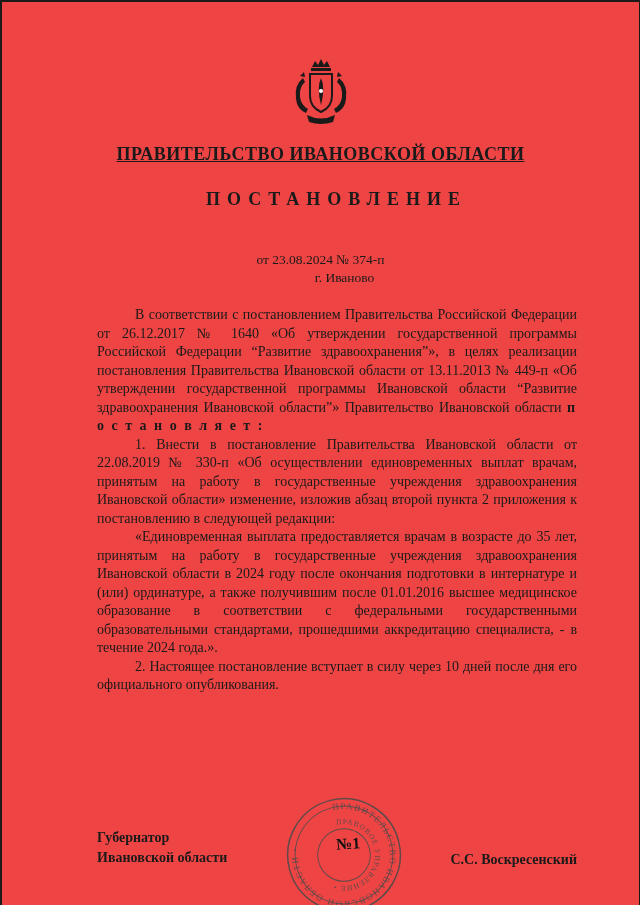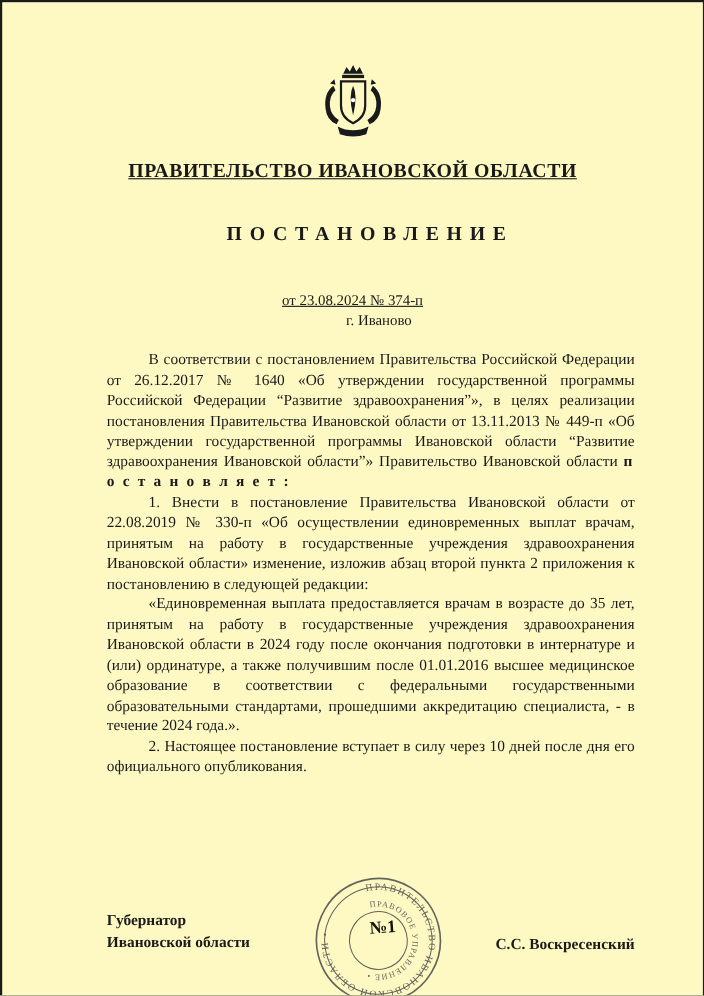--- a/index.html
+++ b/index.html
@@ -2,21 +2,21 @@
 <html><head>
 <meta charset="utf-8">
 <style>
   * { margin: 0; padding: 0; box-sizing: border-box; }
   html, body { background: #777; }
   .page {
     position: relative;
     width: 640px;
     height: 905px;
     margin: 0 auto;
-    background: #fef9c3;
+    background: #ef4444;
     border-left: 2px solid #1a1a1a;
     border-top: 2px solid #1a1a1a;
     border-right: 1px solid #1a1a1a;
     overflow: hidden;
     font-family: "Liberation Serif", "DejaVu Serif", serif;
     color: #1a1a1a;
   }
   .emblem {
     width: 70px;
     margin: 56px auto 10px auto;
@@ -28,27 +28,26 @@
     font-weight: bold;
     letter-spacing: 0.5px;
     text-decoration: underline;
     margin-top: 8px;
   }
   .doc-type {
     text-align: center;
     font-size: 18px;
     font-weight: bold;
     letter-spacing: 7px;
-    margin-top: 36px;
+    margin-top: 24px;
     padding-left: 32px;
   }
   .date-line {
     text-align: center;
     font-size: 13.5px;
-    text-decoration: underline;
     margin-top: 42px;
   }
   .city-line {
     text-align: center;
     font-size: 13.5px;
     margin-top: 2px;
     margin-left: 48px;
   }
   .subject {
     width: 470px;

